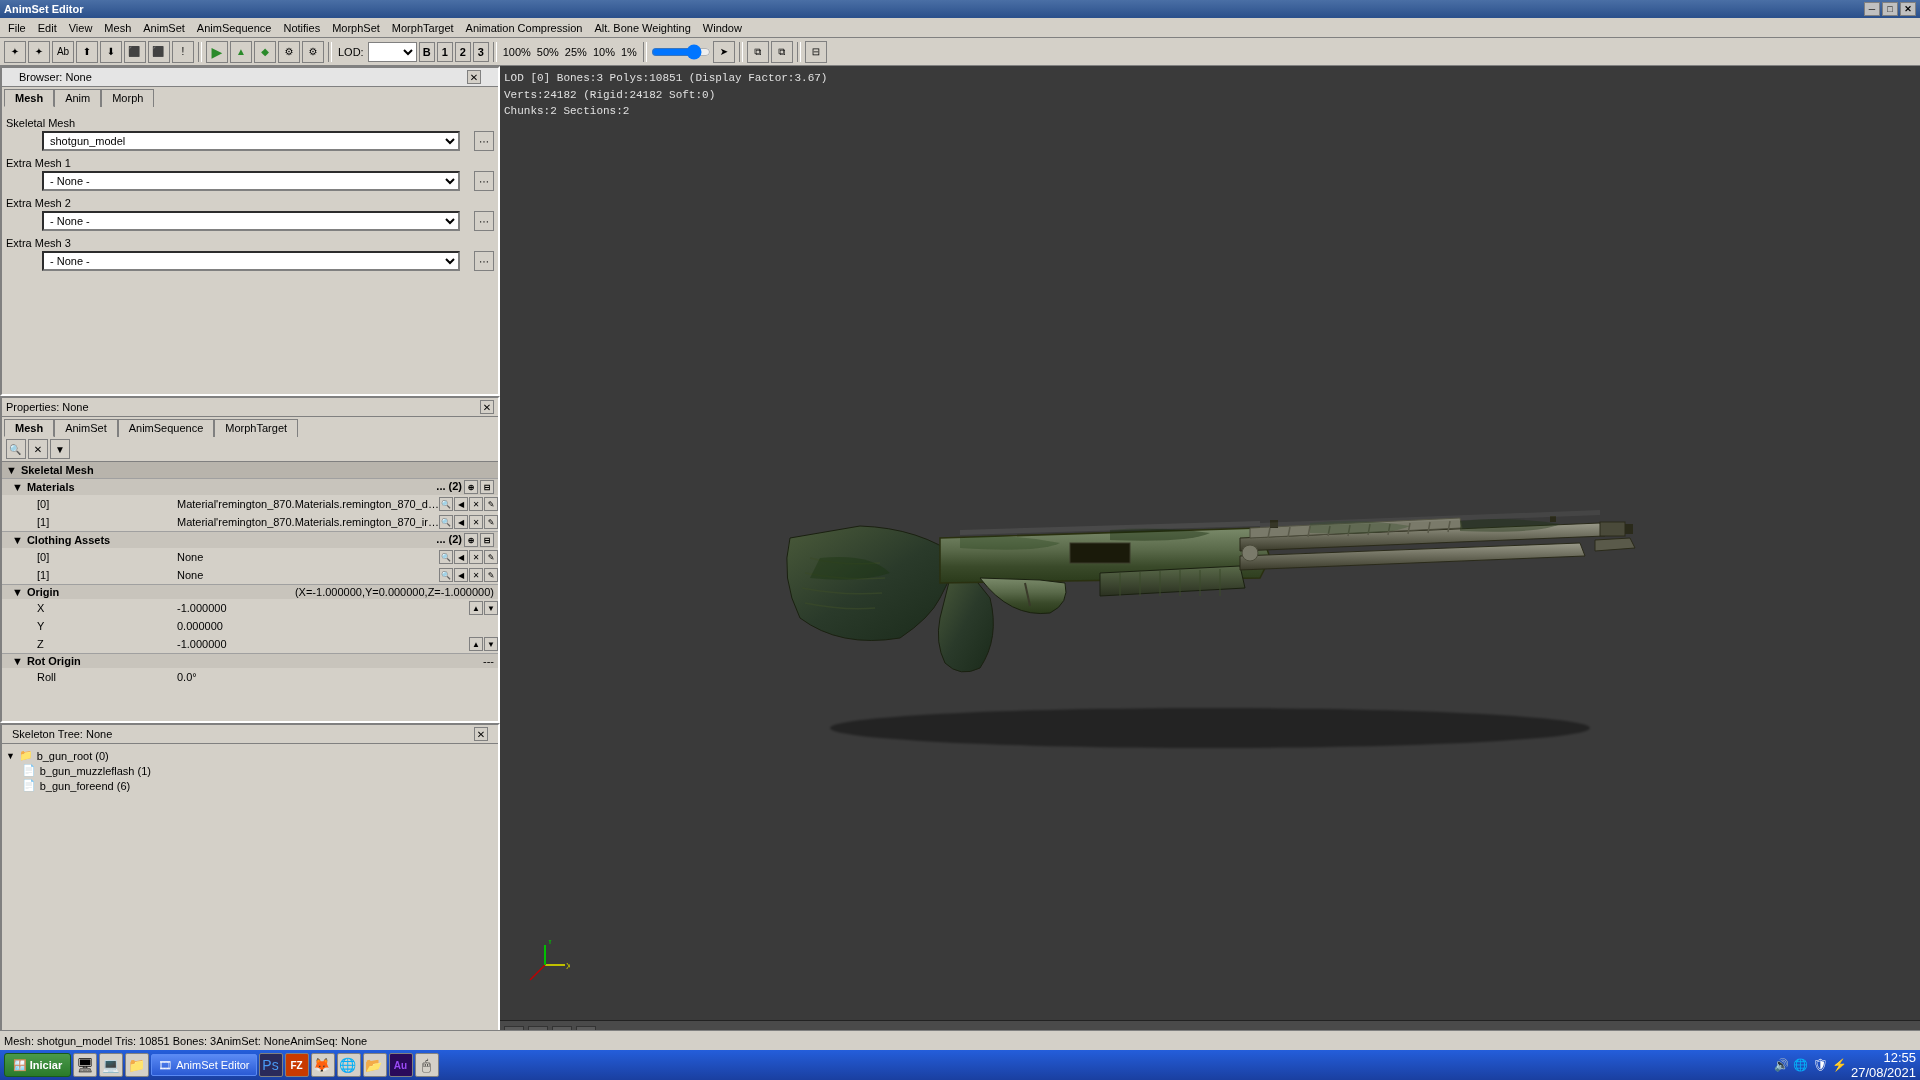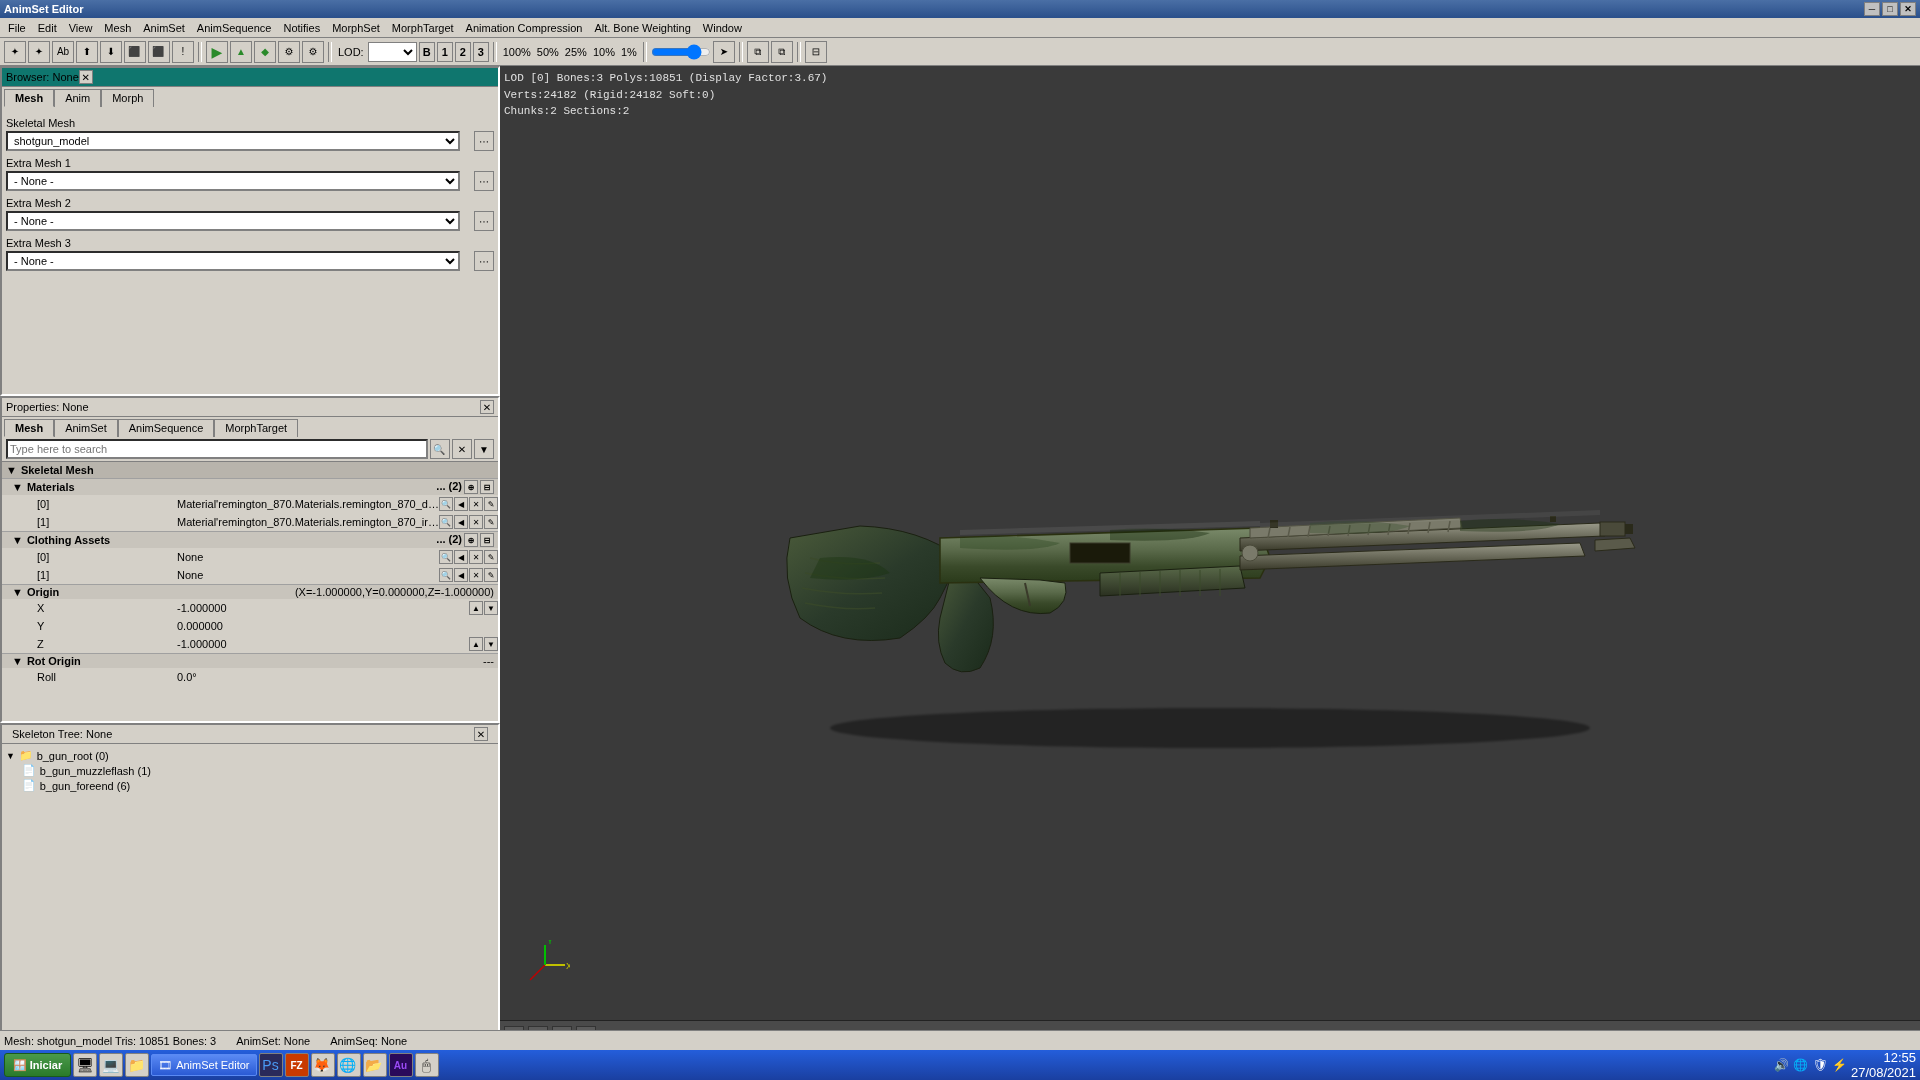--- a/index.html
+++ b/index.html
@@ -142,24 +142,25 @@
     #browser-panel {
       height: 330px;
       border: 2px solid #808080;
       border-right: 2px solid #fff;
       border-bottom: 2px solid #fff;
       background: #d4d0c8;
       display: flex;
       flex-direction: column;
     }
     #browser-title-bar {
-      background: #0f766e;
-      padding: 2px 4px;
-      display: flex;
-      align-items: center;
+      background: #e5e5e5;
+      padding: 2px 17px;
+      display: flex;
+      align-items: center;
+      justify-content: space-between;
       border-bottom: 1px solid #808080;
     }
     #browser-tabs {
       display: flex;
       gap: 0;
       margin: 2px 2px 0 2px;
     }
     .panel-tab {
       padding: 2px 10px;
       background: #d4d0c8;
@@ -180,20 +181,21 @@
     }
     .field-label {
       font-size: 11px;
       margin-bottom: 2px;
       margin-top: 6px;
     }
     .field-row {
       display: flex;
       align-items: center;
       gap: 14px;
+      margin-left: 36px;
     }
     .field-dropdown {
       flex: 1;
       height: 20px;
       background: #fff;
       border: 2px inset #808080;
       font-size: 11px;
       padding: 0 2px;
     }
     .field-btn {
@@ -347,21 +349,20 @@
     }
 
     
     #status-bar {
       height: 20px;
       background: #d4d0c8;
       border-top: 1px solid #808080;
       display: flex;
       align-items: center;
       padding: 0 4px;
-      gap: 20px;
       font-size: 11px;
       position: absolute;
       bottom: 0;
       width: 100%;
     }
 
     
     #viewport {
       flex: 1;
       background: #3a3a3a;
@@ -646,21 +647,20 @@
         <div class="panel-close">✕</div>
       </div>
       <div id="properties-tabs">
         <div class="panel-tab active">Mesh</div>
         <div class="panel-tab">AnimSet</div>
         <div class="panel-tab">AnimSequence</div>
         <div class="panel-tab">MorphTarget</div>
       </div>
       <div id="properties-content">
         <div id="search-bar">
-          <input id="search-input" type="text" placeholder="Type here to search" style="">
           <button class="search-btn">🔍</button>
           <button class="search-btn">✕</button>
           <button class="search-btn">▼</button>
         </div>
         <div class="properties-scroll-container">
           <div id="properties-tree">
 
             <div class="tree-header">
               <span>▼</span>
               <span>Skeletal Mesh</span>

